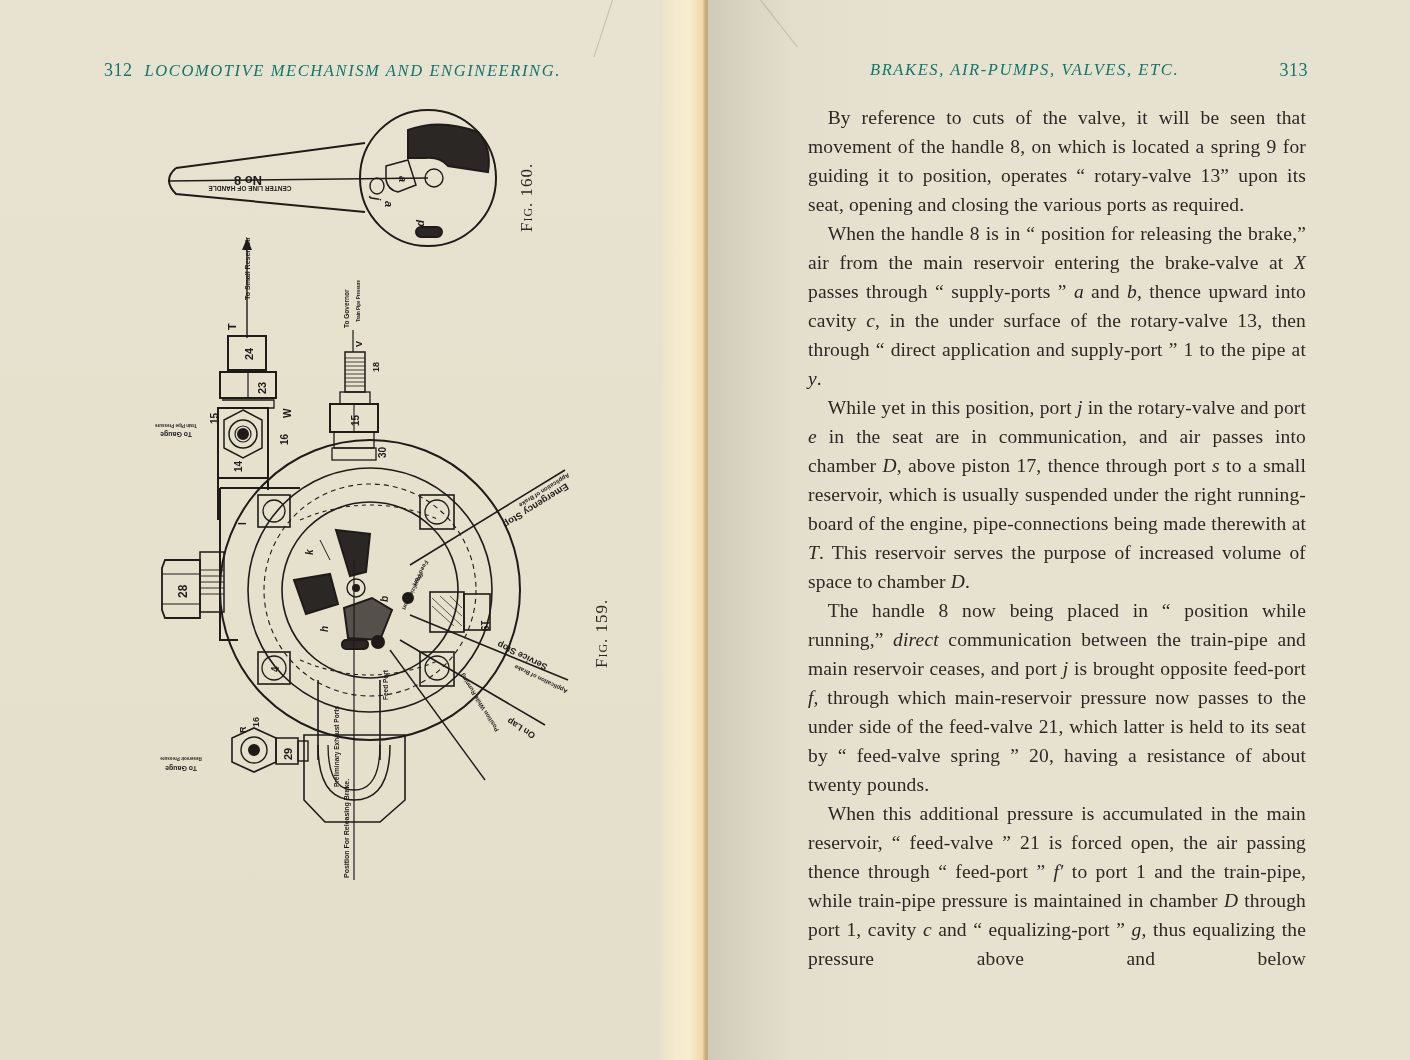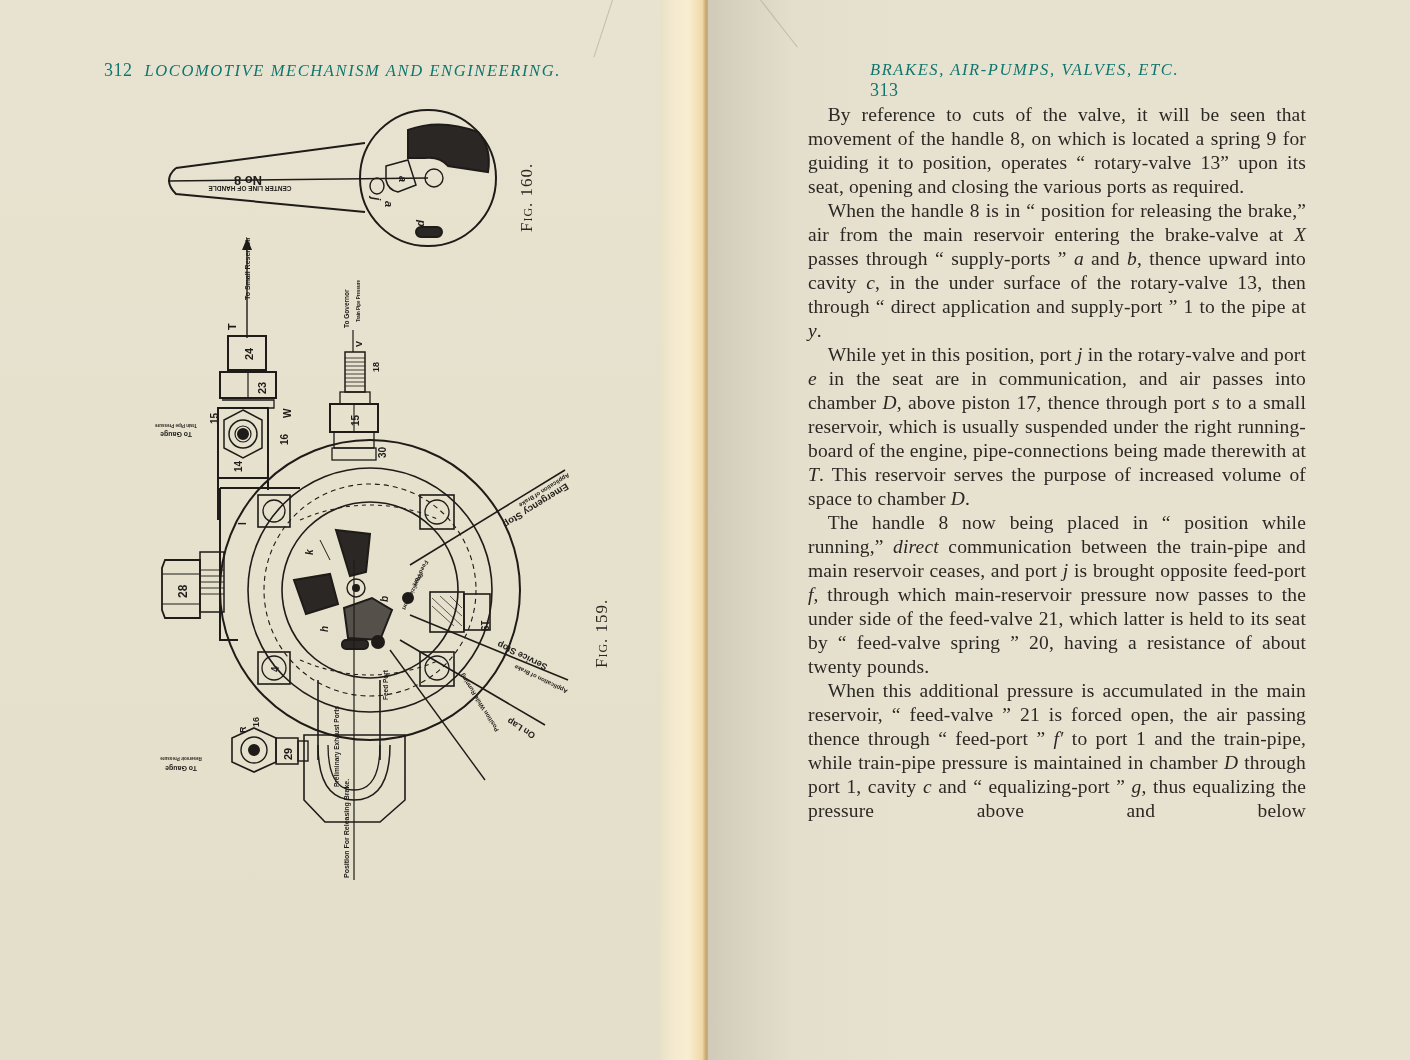--- a/index.html
+++ b/index.html
@@ -23,26 +23,26 @@
     .fold-line-left { position:absolute; left: 612px; top:0; width: 1px; height: 60px; background:#a9a594; transform: rotate(18deg); transform-origin: top; opacity:.6; }
     .fold-line-right { position:absolute; left: 760px; top:0; width: 1px; height: 60px; background:#a9a594; transform: rotate(-38deg); transform-origin: top; opacity:.6; }
 
     .running-head {
       position: absolute; top: 60px; font-style: italic; font-size: 16.5px;
       letter-spacing: 1.6px; text-transform: uppercase; color: #0f766e;
     }
     .running-head .pno { font-style: normal; letter-spacing: 0.5px; font-size: 18px; }
     .head-left { left: 104px; }
     .head-left .pno { margin-right: 12px; }
-    .head-right { left: 870px; width: 438px; display:flex; justify-content: space-between; flex-direction: column; }
+    .head-right { left: 870px; width: 438px; display:flex; justify-content: space-between; }
 
     
     .body-text {
       position: absolute; left: 808px; top: 103px; width: 498px;
-      font-size: 19.5px; line-height: 24px; text-align: justify;
+      font-size: 19.5px; line-height: 29px; text-align: justify;
       letter-spacing: 0.15px; color: #2b2723;
     }
     .body-text p { margin: 0; text-indent: 0; }
     .body-text p { text-indent: 0; }
     .body-text p.para { text-indent: 0; }
     .body-text p.para::first-line { }
     .body-text p.para { padding-left: 0; }
     .para { text-indent: 0; }
     .label-tiny { font-family: "Liberation Sans", "DejaVu Sans", sans-serif; font-weight: bold; fill: #1e1b18; }
     svg text { font-family: "Liberation Sans", "DejaVu Sans", sans-serif; }

